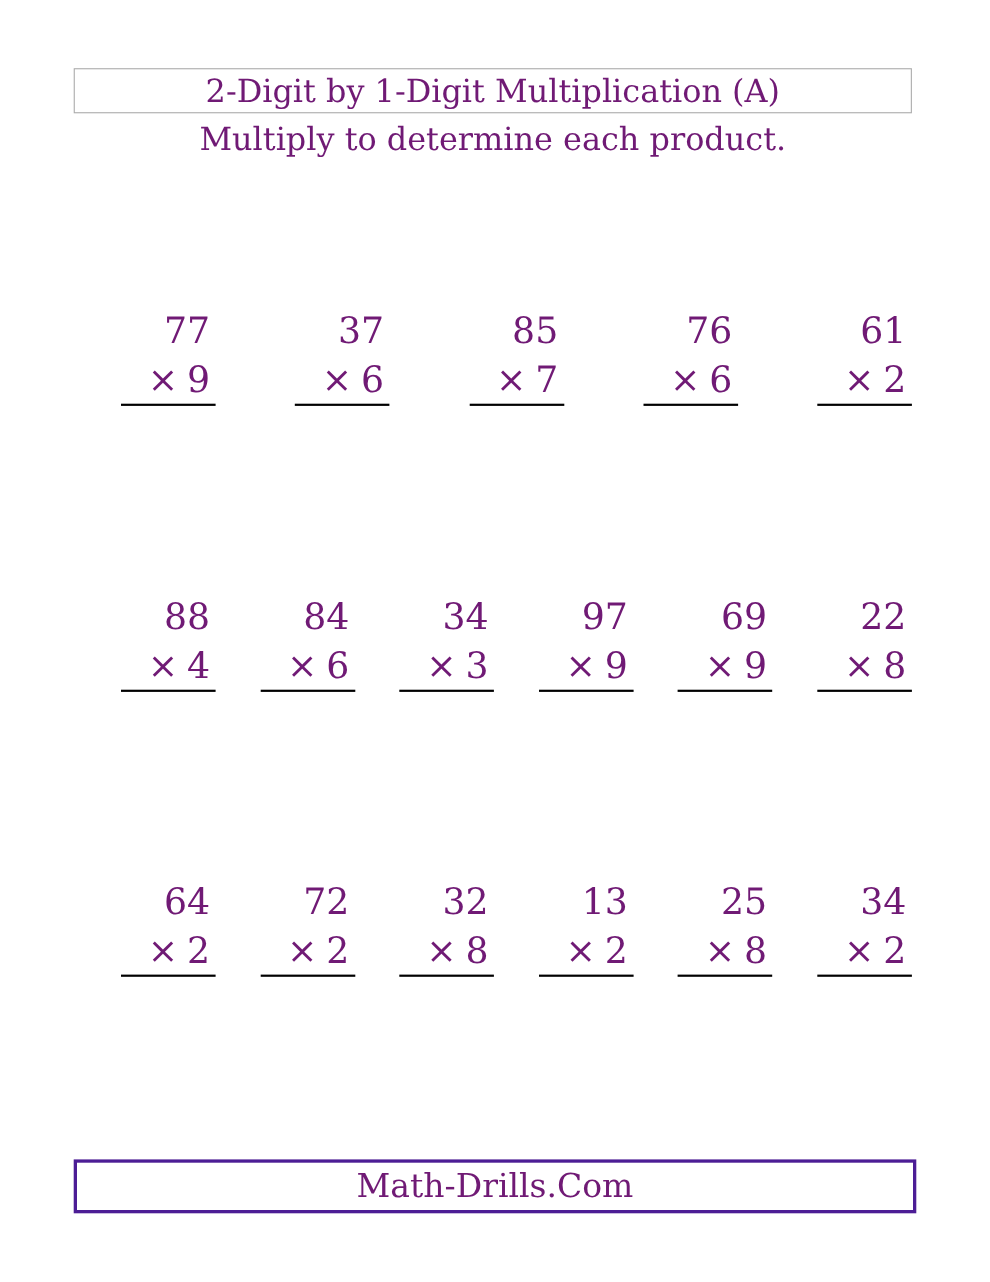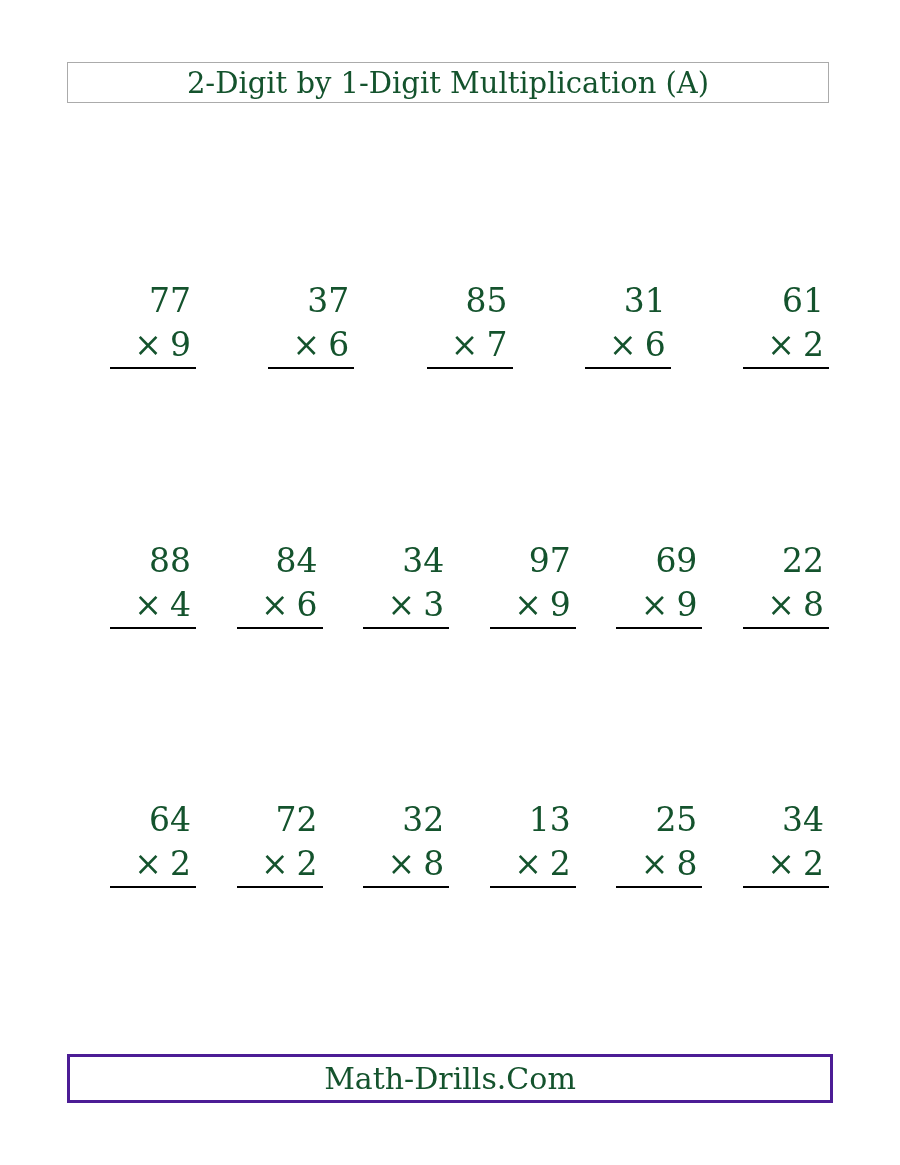--- a/index.html
+++ b/index.html
@@ -2,21 +2,21 @@
 <html><head>
 <meta charset="utf-8">
 <style>
   html, body { margin: 0; padding: 0; background: #ffffff; }
   .page {
     position: relative;
     width: 900px;
     height: 1165px;
     background: #ffffff;
     font-family: "DejaVu Serif", serif;
-    color: #14532d;
+    color: #701a75;
     overflow: hidden;
   }
   .title-box {
     position: absolute;
     left: 67px; top: 62px;
     width: 760px; height: 39px;
     border: 1px solid #ababab;
     display: flex;
     align-items: center;
     justify-content: center;
@@ -67,39 +67,40 @@
 </style>
 </head>
 <body>
 
 <div class="page">
 
   <div class="title-box">
     <span>2-Digit by 1-Digit Multiplication (A)</span>
   </div>
 
+  <div class="subtitle">Multiply to determine each product.</div>
 
   <div class="problems-row row-0">
   <div class="problem">
     <div class="line">77</div>
     <div class="line"><span class="op">×</span><span class="mult">9</span></div>
   </div>
 
   <div class="problem">
     <div class="line">37</div>
     <div class="line"><span class="op">×</span><span class="mult">6</span></div>
   </div>
 
   <div class="problem">
     <div class="line">85</div>
     <div class="line"><span class="op">×</span><span class="mult">7</span></div>
   </div>
 
   <div class="problem">
-    <div class="line">31</div>
+    <div class="line">76</div>
     <div class="line"><span class="op">×</span><span class="mult">6</span></div>
   </div>
 
   <div class="problem">
     <div class="line">61</div>
     <div class="line"><span class="op">×</span><span class="mult">2</span></div>
   </div>
 
 </div>
   <div class="problems-row row-1">

